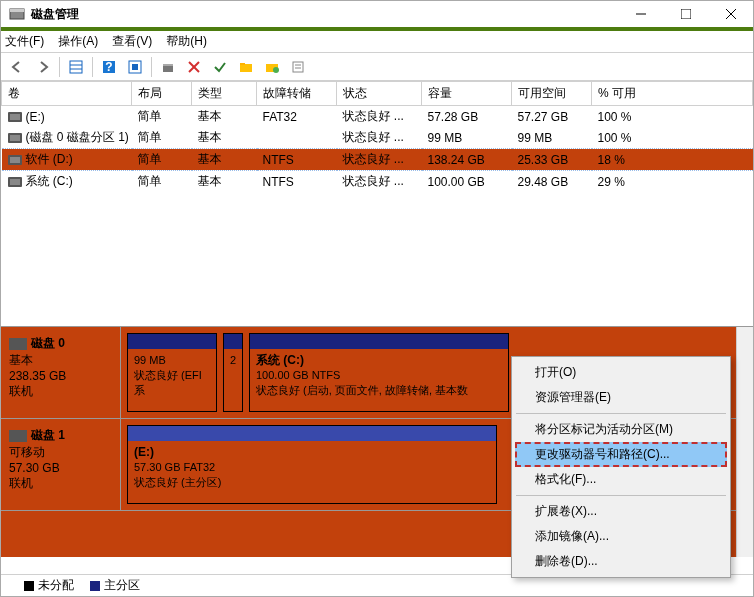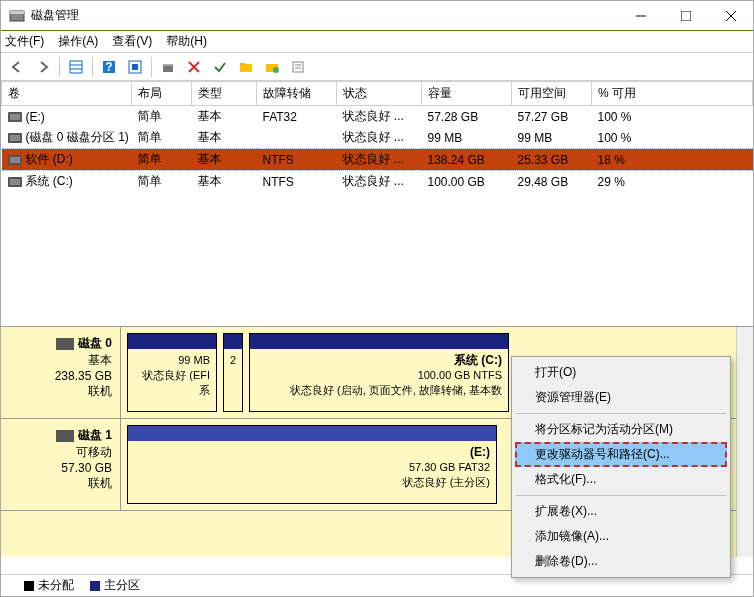--- a/index.html
+++ b/index.html
@@ -1,34 +1,34 @@
 <!DOCTYPE html>
 <html><head>
 <meta charset="utf-8">
 <style>
 * { box-sizing: border-box; margin: 0; padding: 0; font-family: "Microsoft YaHei", "Segoe UI", sans-serif; font-size: 12px; }
 body { background: #fff; width: 754px; height: 597px; overflow: hidden; position: relative; border: 1px solid #aaa; }
-.titlebar { height: 30px; display: flex; align-items: center; padding: 0 0 0 8px; background: #fff; border-bottom: 1px solid #4d7c0f; }
+.titlebar { height: 30px; display: flex; align-items: center; padding: 0 0 0 8px; background: #fff; border-bottom: 4px solid #4d7c0f; font-weight: bold; }
 .titlebar .icon { width: 16px; height: 16px; margin-right: 6px; }
 .titlebar .title { flex: 1; font-size: 12px; }
 .titlebar .winbtn { width: 45px; height: 30px; display: flex; align-items: center; justify-content: center; }
 .titlebar .winbtn svg { width: 10px; height: 10px; }
 .menubar { height: 22px; display: flex; align-items: center; padding: 0 4px; gap: 14px; border-bottom: 1px solid #d0d0d0; }
 .menubar span { font-size: 12px; }
 .toolbar { height: 28px; display: flex; align-items: center; padding: 0 4px; gap: 2px; border-bottom: 1px solid #d0d0d0; }
 .toolbar .btn { width: 24px; height: 22px; display: flex; align-items: center; justify-content: center; border: 1px solid transparent; }
 .toolbar .sep { width: 1px; height: 20px; background: #ccc; margin: 0 2px; }
 .top-pane { height: 246px; border-bottom: 1px solid #999; overflow: hidden; }
 table { border-collapse: collapse; width: 100%; table-layout: fixed; }
 th { text-align: left; font-weight: normal; background: #fff; border: 1px solid #d0d0d0; padding: 3px 6px; height: 22px; }
 td { padding: 2px 6px; white-space: nowrap; overflow: hidden; }
 tr.selected td { background: #c2410c; border-top: 1px dotted #99bde9; border-bottom: 1px dotted #99bde9; }
 .vol-icon { display: inline-block; width: 14px; height: 10px; background: #555; border-radius: 1px; margin-right: 4px; vertical-align: middle; position: relative; }
 .vol-icon::after { content:""; position:absolute; top:2px; left:2px; right:2px; bottom:2px; background:#888; }
-.bottom-pane { height: 230px; background: #fef9c3; position: relative; display:flex;text-align:right; }
+.bottom-pane { height: 230px; background: #c2410c; position: relative; display:flex; }
 .bottom-content { flex:1; overflow:hidden; }
 .bottom-scroll { width: 17px; background: #f0f0f0; border-left:1px solid #ccc; }
 .disk-row { display: flex; height: 92px; border-bottom: 1px solid #999; }
 .disk-label { width: 120px; padding: 8px; border-right: 1px solid #999; }
 .disk-label .hicon { display:inline-block; width:18px; height:12px; background:#555; margin-right:4px; vertical-align:middle; }
 .disk-label b { font-weight: bold; }
 .disk-parts { flex: 1; padding: 6px; display: flex; gap: 6px; }
 .part { border: 1px solid #000; display: flex; flex-direction: column; }
 .part .bar { height: 15px; background: #1a237e; }
 .part .bar.light { background: #3949ab; }

